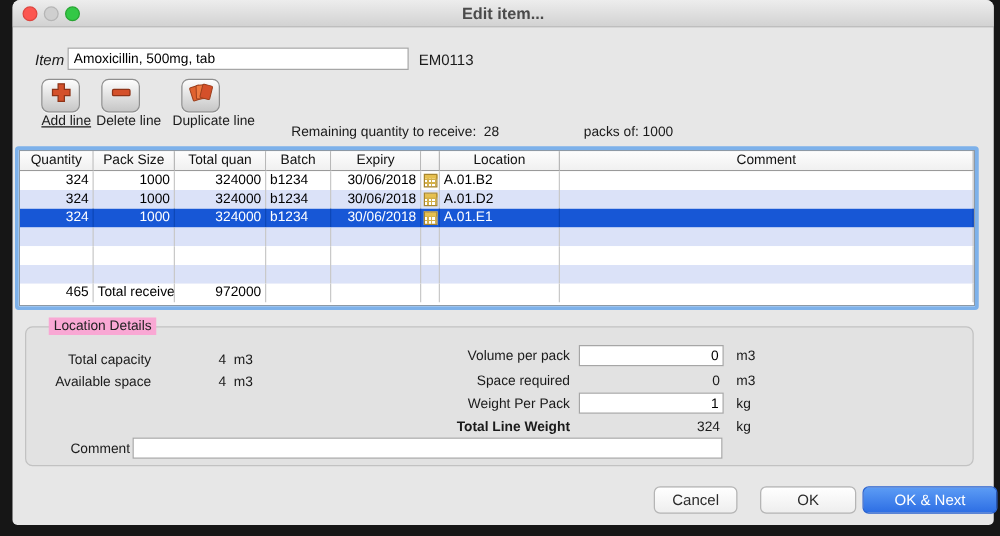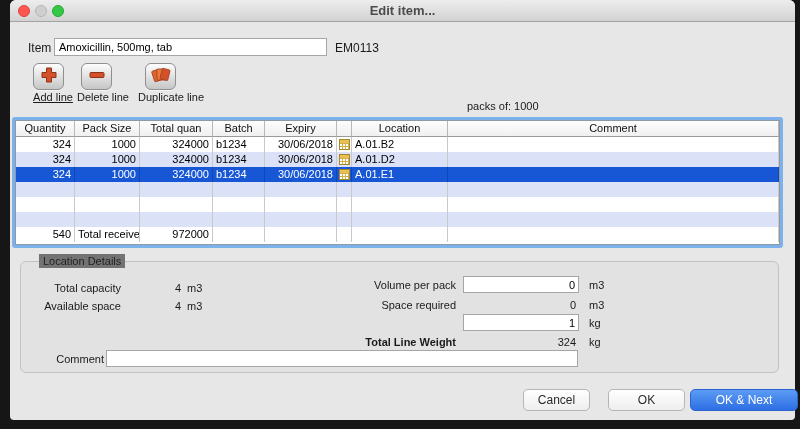--- a/index.html
+++ b/index.html
@@ -23,21 +23,21 @@
   }
   .title {
     position:absolute; left:0; right:0; top:0; height:22px; line-height:22px;
     text-align:center; font-size:13px; font-weight:bold; color:#4b4b4b;
   }
   .tl { position:absolute; top:5px; width:12px; height:12px; border-radius:50%; }
   .tl.red   { left:8px;  background:#fc5650; border:1px solid #de443e; }
   .tl.gray  { left:25px; background:#cfcfcf; border:1px solid #b5b5b5; }
   .tl.green { left:42px; background:#33c846; border:1px solid #27a532; }
   
-  .item-label { position:absolute; left:18px; top:41px; font-size:12px; color:#1a1a1a; }
+  .item-label { position:absolute; left:18px; top:41px; font-size:12px; color:#1a1a1a;font-style:italic; }
   .item-input {
     position:absolute; left:44px; top:38px; width:273px; height:18px;
     background:#fff; border:1px solid #a6a6a6; font-size:11px; padding:0 4px;
     font-family:"Liberation Sans", sans-serif;
   }
   .item-code { position:absolute; left:325px; top:41px; font-size:12px; color:#1a1a1a; }
   
   .icon-btn {
     position:absolute; top:63px; width:31px; height:27px;
     background:linear-gradient(#fdfdfd,#c6c6c6);
@@ -78,21 +78,21 @@
       repeating-linear-gradient(0deg, transparent 0 2px, #d3b04a 2px 3px),
       #fff;
   }
   
   .fieldset {
     position:absolute; left:10px; top:261px; width:759px; height:112px;
     background:#e2e2e2; border:1px solid #c2c2c2; border-radius:6px;
   }
   .legend {
     position:absolute; left:18px; top:-8px; height:14px; line-height:14px;
-    padding:0 4px; background:#737373; font-size:11px; color:#222;
+    padding:0 4px; background:#f9a8d4; font-size:11px; color:#222;
   }
   .fs-text { position:absolute; font-size:11px; color:#1a1a1a; }
   .fs-label-r { text-align:right; }
   .fs-input {
     position:absolute; height:17px; background:#fff; border:1px solid #a6a6a6;
     font-size:11px; text-align:right; padding:0 3px;
     font-family:"Liberation Sans", sans-serif;
   }
   .fs-val { position:absolute; font-size:11px; color:#1a1a1a; text-align:right; }
   
@@ -143,20 +143,23 @@
           <rect x="6" y="3" width="8" height="11" rx="1" fill="#ef7a40" transform="rotate(-2 10 8.5)"></rect>
           <rect x="10" y="3" width="8" height="11" rx="1" fill="#d4502a" transform="rotate(14 14 8.5)"></rect>
         </g>
       </svg>
     </span>
   </div>
   <div class="btn-label" style="left:20px; width:46px;text-decoration:underline;">Add line</div>
   <div class="btn-label" style="left:62px; width:62px;">Delete line</div>
   <div class="btn-label" style="left:124px; width:74px;">Duplicate line</div>
 
+  <div class="recv-text" style="left:223px;">
+    <span>Remaining quantity to receive:</span>&nbsp;&nbsp;<span>28</span>
+  </div>
   <div class="recv-text" style="left:457px;">
     <span>packs of:</span>&nbsp;<span>1000</span>
   </div>
 
   <div class="tablewrap">
     <div class="trow head">
       <div class="tc">Quantity</div>
       <div class="tc">Pack Size</div>
       <div class="tc">Total quan</div>
       <div class="tc">Batch</div>
@@ -230,21 +233,21 @@
         <div class="tc"></div>
         <div class="tc"></div>
         <div class="tc"></div>
         <div class="tc"></div>
         <div class="tc"></div>
         <div class="tc"></div>
         <div class="tc"></div>
     </div>
 
     <div class="trow r-white">
-      <div class="tc num">540</div>
+      <div class="tc num">465</div>
       <div class="tc txt">Total received</div>
       <div class="tc num">972000</div>
       <div class="tc"></div>
         <div class="tc"></div>
         <div class="tc"></div>
         <div class="tc"></div>
         <div class="tc"></div>
     </div>
     <div class="t-fill"></div>
   </div>
@@ -261,20 +264,21 @@
     <div class="fs-text" style="left:166px; top:38px;">m3</div>
 
     <div class="fs-text fs-label-r" style="left:295px; top:17px; width:140px;">Volume per pack</div>
     <input class="fs-input" style="left: 442px; top: 14px; width: 116px;" type="text" value="0">
     <div class="fs-text" style="left:568px; top:17px;">m3</div>
 
     <div class="fs-text fs-label-r" style="left:295px; top:37px; width:140px;">Space required</div>
     <div class="fs-val" style="left:442px; top:37px; width:113px;">0</div>
     <div class="fs-text" style="left:568px; top:37px;">m3</div>
 
+    <div class="fs-text fs-label-r" style="left:295px; top:55px; width:140px;">Weight Per Pack</div>
     <input class="fs-input" style="left: 442px; top: 52px; width: 116px;" type="text" value="1">
     <div class="fs-text" style="left:568px; top:55px;">kg</div>
 
     <div class="fs-text fs-label-r" style="left:295px; top:74px; width:140px; font-weight:bold;">Total Line Weight</div>
     <div class="fs-val" style="left:442px; top:74px; width:113px;">324</div>
     <div class="fs-text" style="left:568px; top:74px;">kg</div>
 
     <div class="fs-text fs-label-r" style="left:0px; top:91px; width:83px;">Comment</div>
     <input class="fs-input" style="left: 85px; top: 88px; width: 472px; text-align: left;" type="text" value="">
   </div>

